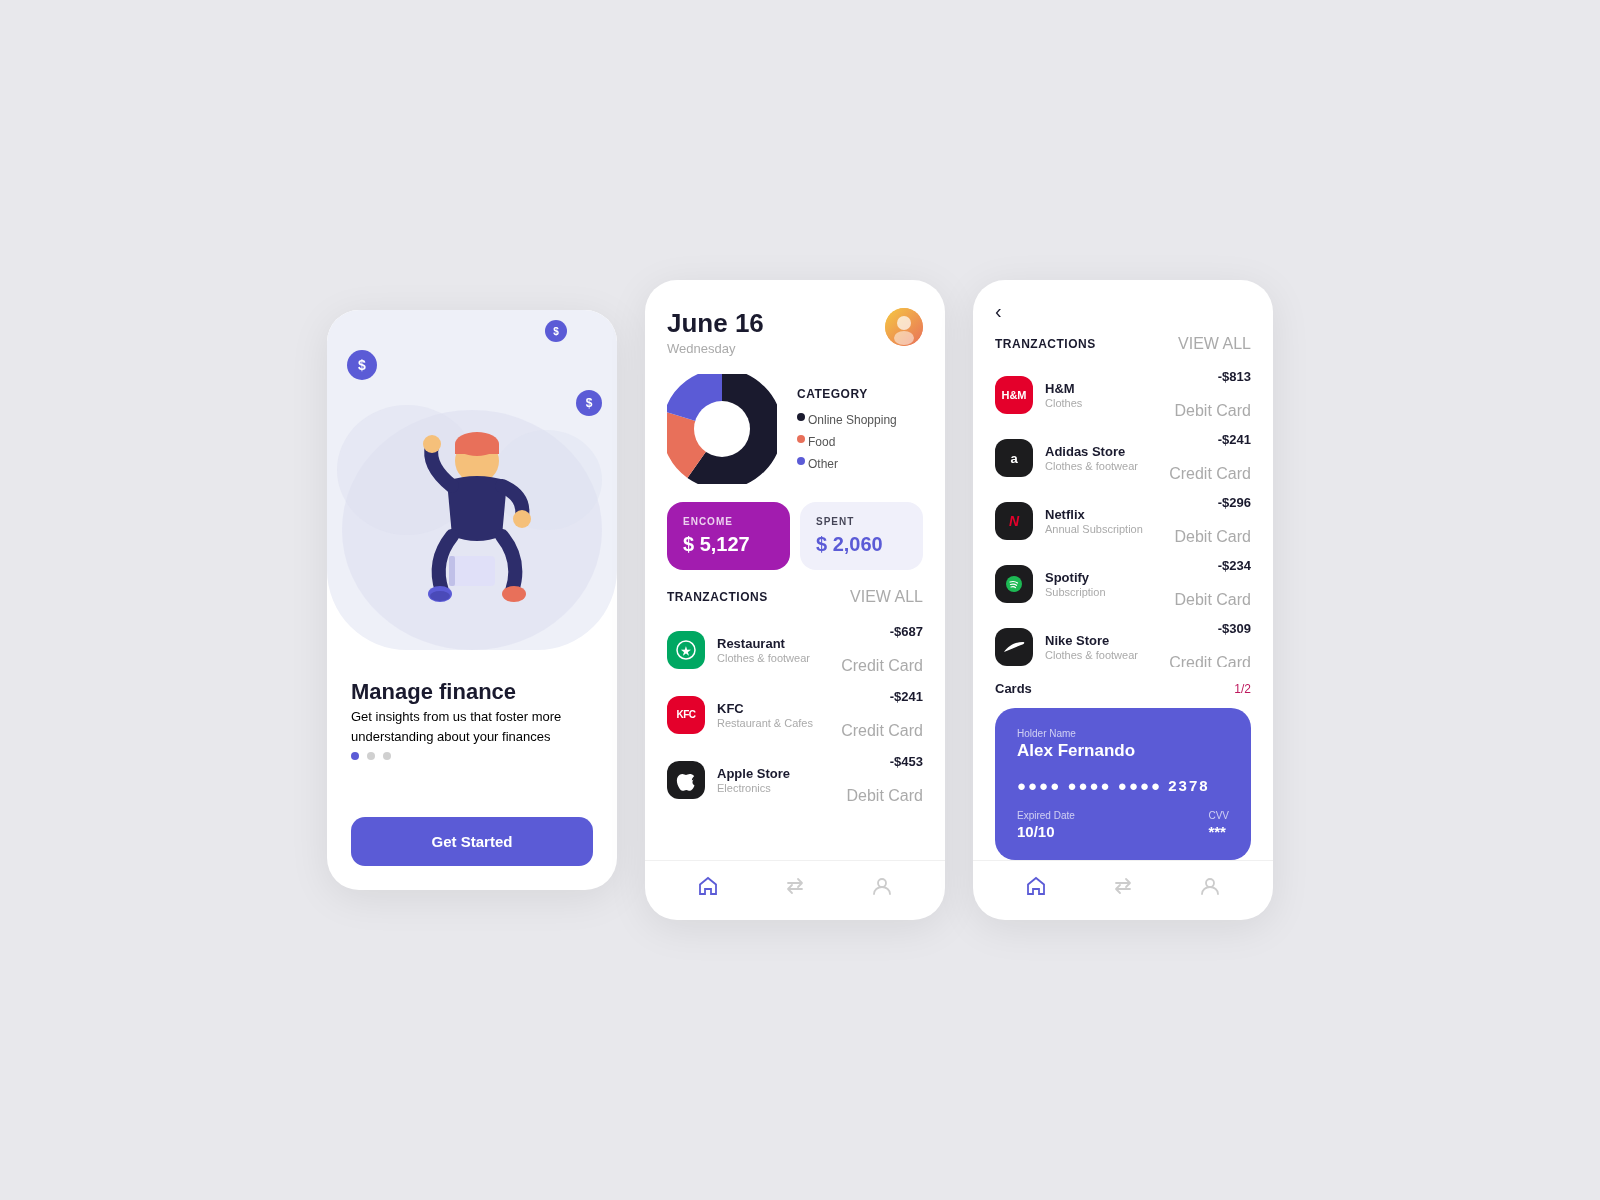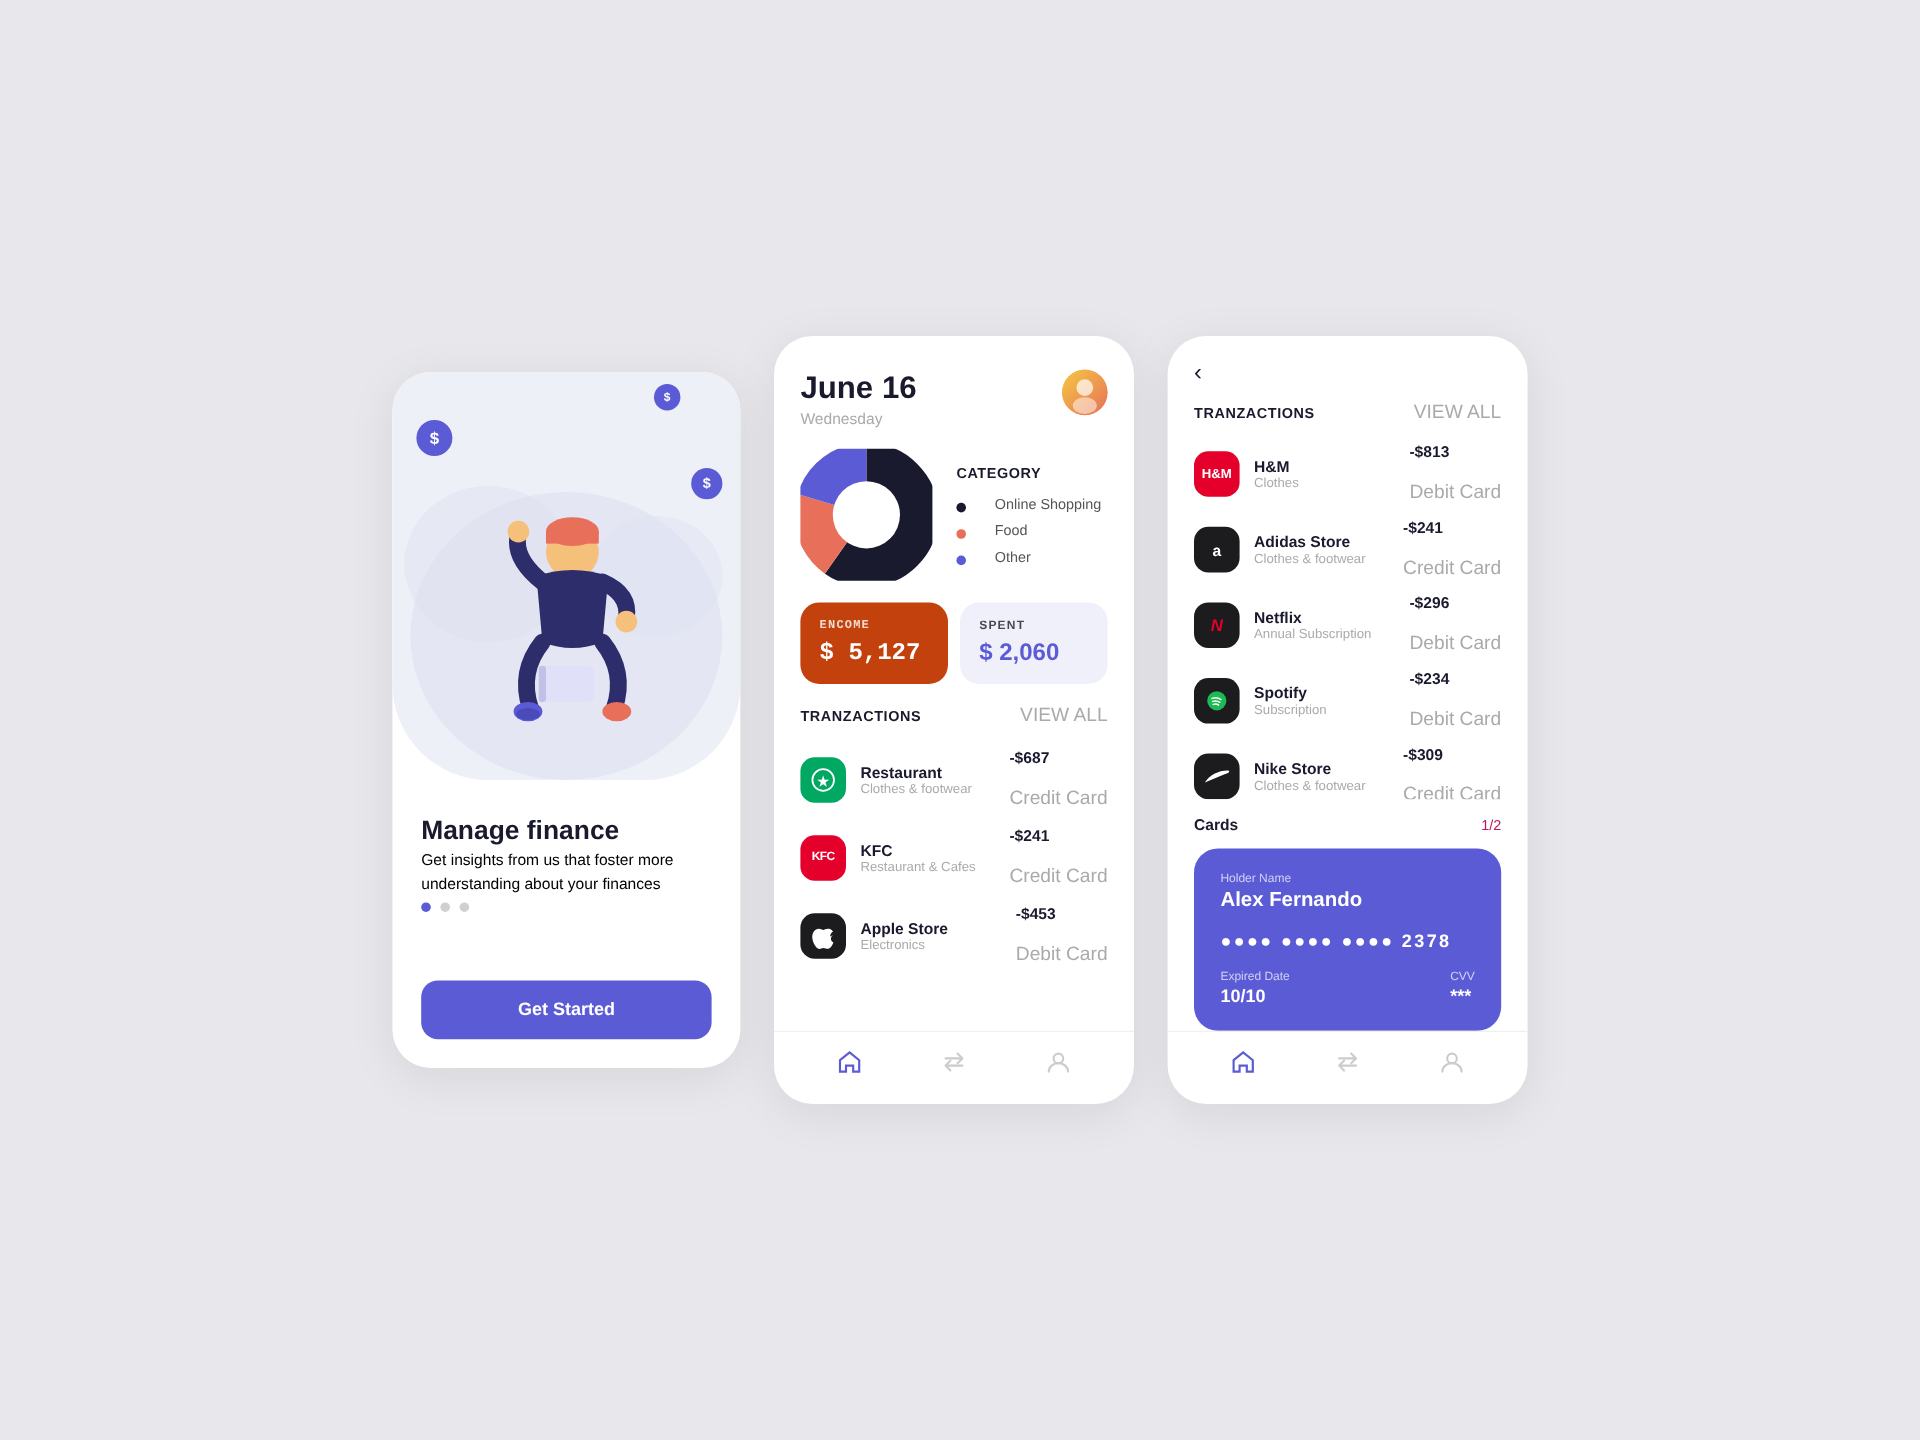--- a/index.html
+++ b/index.html
@@ -177,45 +177,44 @@
     }
     .legend-title {
       font-size: 12px;
       font-weight: 700;
       color: #1a1a2e;
       letter-spacing: 0.5px;
       margin-bottom: 4px;
     }
     .legend-item {
       display: flex;
-      align-items: flex-end;
-      gap: 24px;
+      align-items: flex-start;
+      gap: 3px;
       font-size: 12px;
       color: #555;
     }
     .legend-dot {
       width: 8px;
       height: 8px;
       border-radius: 50%;
       flex-shrink: 0;
     }
     
     .summary-cards {
       display: flex;
       gap: 10px;
     }
     .summary-card {
       flex: 1;
       border-radius: 16px;
       padding: 14px 16px;
     }
     .summary-card-income {
-      background: #c2410c;
+      background: #a21caf;
       color: white;
-      font-family: Liberation Mono, monospace;
     }
     .summary-card-spent {
       background: #f0f0fa;
       color: #1a1a2e;
     }
     .summary-label {
       font-size: 10px;
       font-weight: 600;
       letter-spacing: 1px;
       opacity: 0.8;
@@ -269,21 +268,21 @@
     .tx-name {
       font-size: 13px;
       font-weight: 600;
       color: #1a1a2e;
     }
     .tx-sub {
       font-size: 11px;
       color: #aaa;
       margin-top: 1px;
     }
-    .tx-amounts { }
+    .tx-amounts { text-align: right; }
     .tx-amount {
       font-size: 13px;
       font-weight: 600;
       color: #1a1a2e;
     }
     .tx-method {
       font-size: 16px;
       color: #aaa;
       margin-top: 18px;
     }

